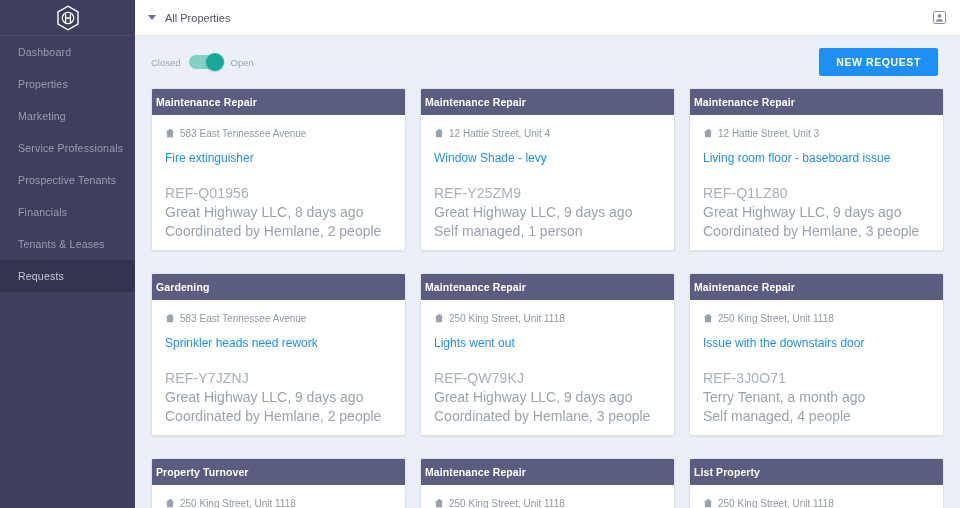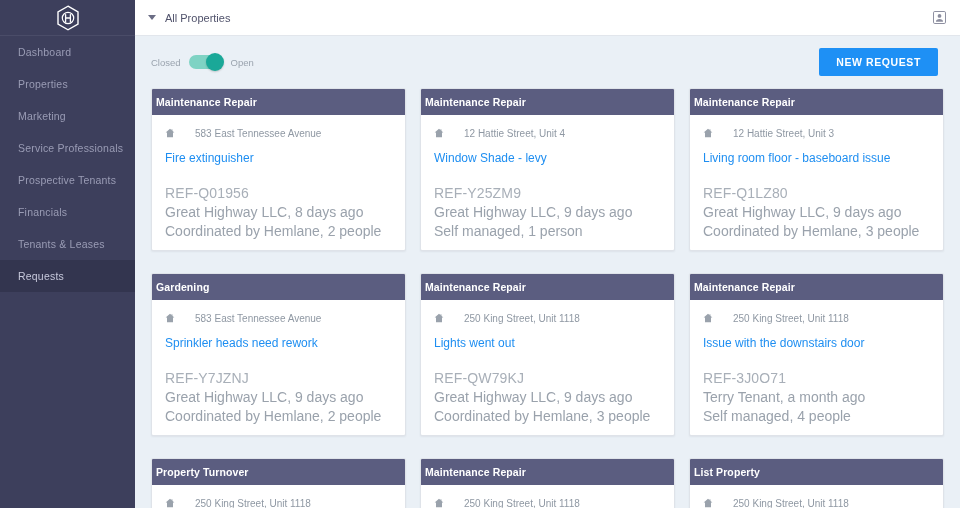--- a/index.html
+++ b/index.html
@@ -101,21 +101,21 @@
     font-weight: bold;
     letter-spacing: .1px;
     padding: 7px 4px;
     height: 26px;
     display: flex; align-items: center;
   }
   .card-body {
     flex: 1; padding: 9px 13px 10px 13px;
     display: flex; flex-direction: column;
   }
-  .addr-row { display: flex; align-items: center; gap: 20px; margin-bottom: 9px; }
+  .addr-row { display: flex; align-items: center; gap: 5px; margin-bottom: 9px; }
   .addr-text { font-size: 10px; color: #8f98a3; }
   .card-title {
     font-size: 12px; color: #1e8ef1; line-height: 1.2;
     margin-bottom: 4px;
   }
   .card-meta { margin-top: auto; }
   .meta-ref { font-size: 14px; color: #a8afb8; letter-spacing: .15px; margin-bottom: 2px; }
   .meta-line { font-size: 14px; color: #9aa2ac; line-height: 1.32; }
 </style>
 </head>

